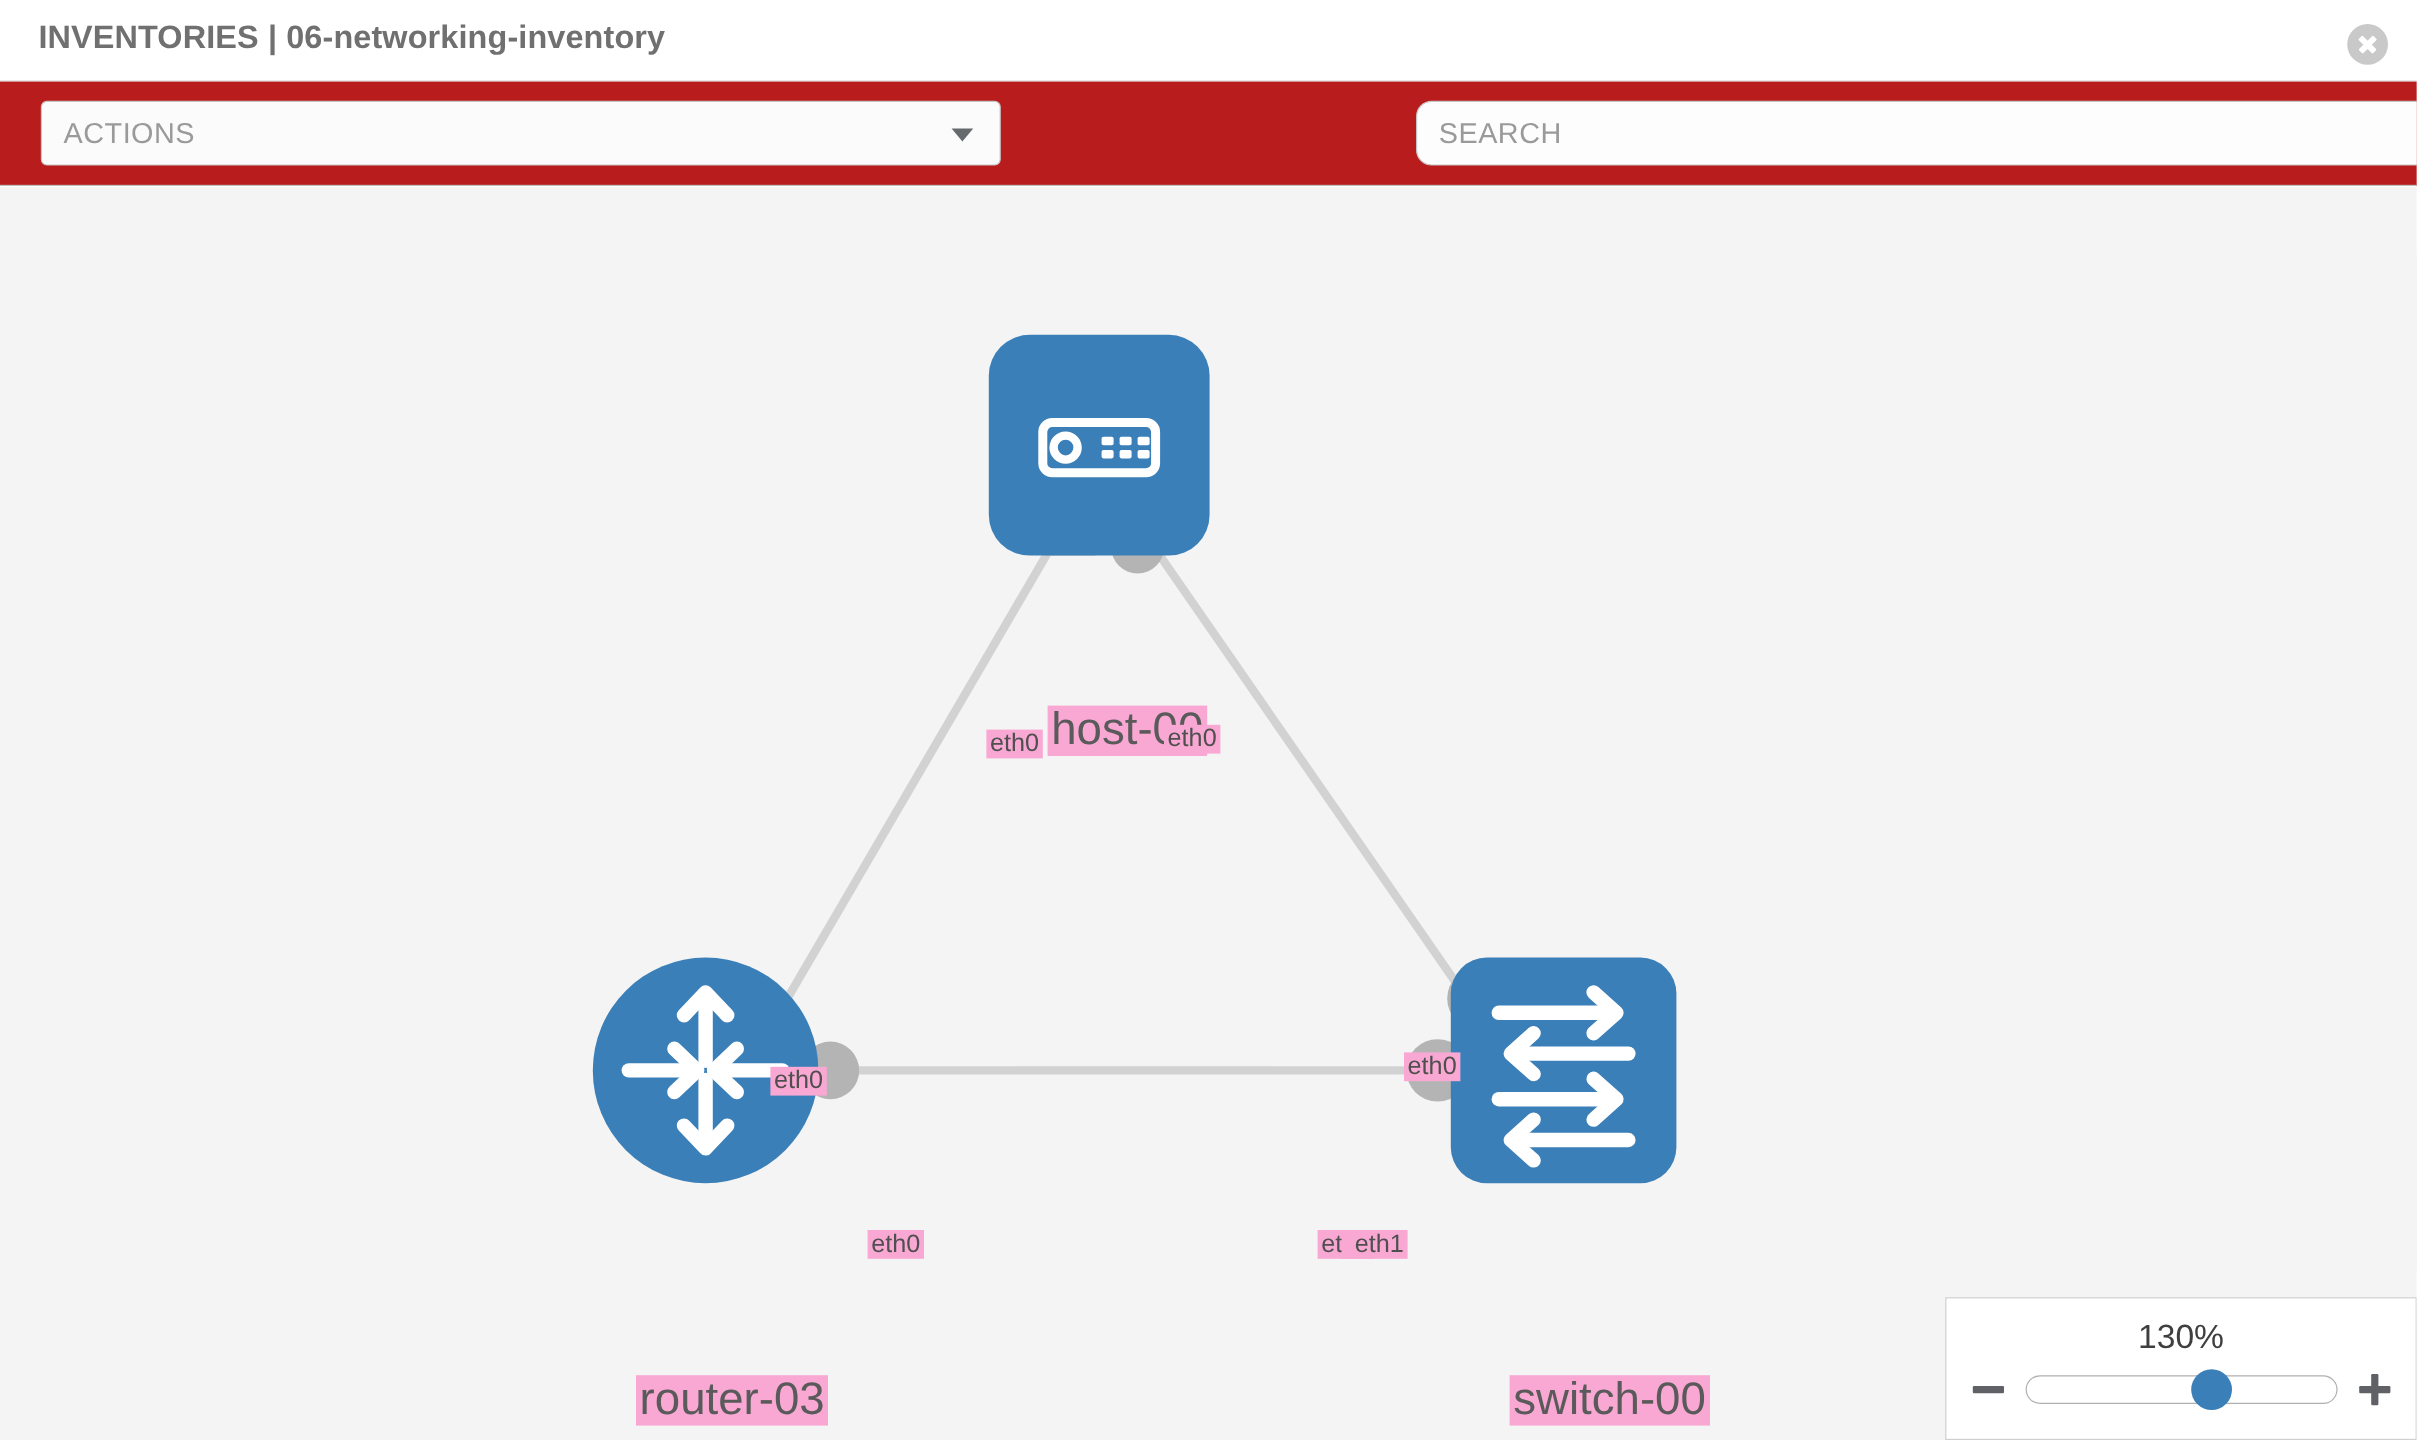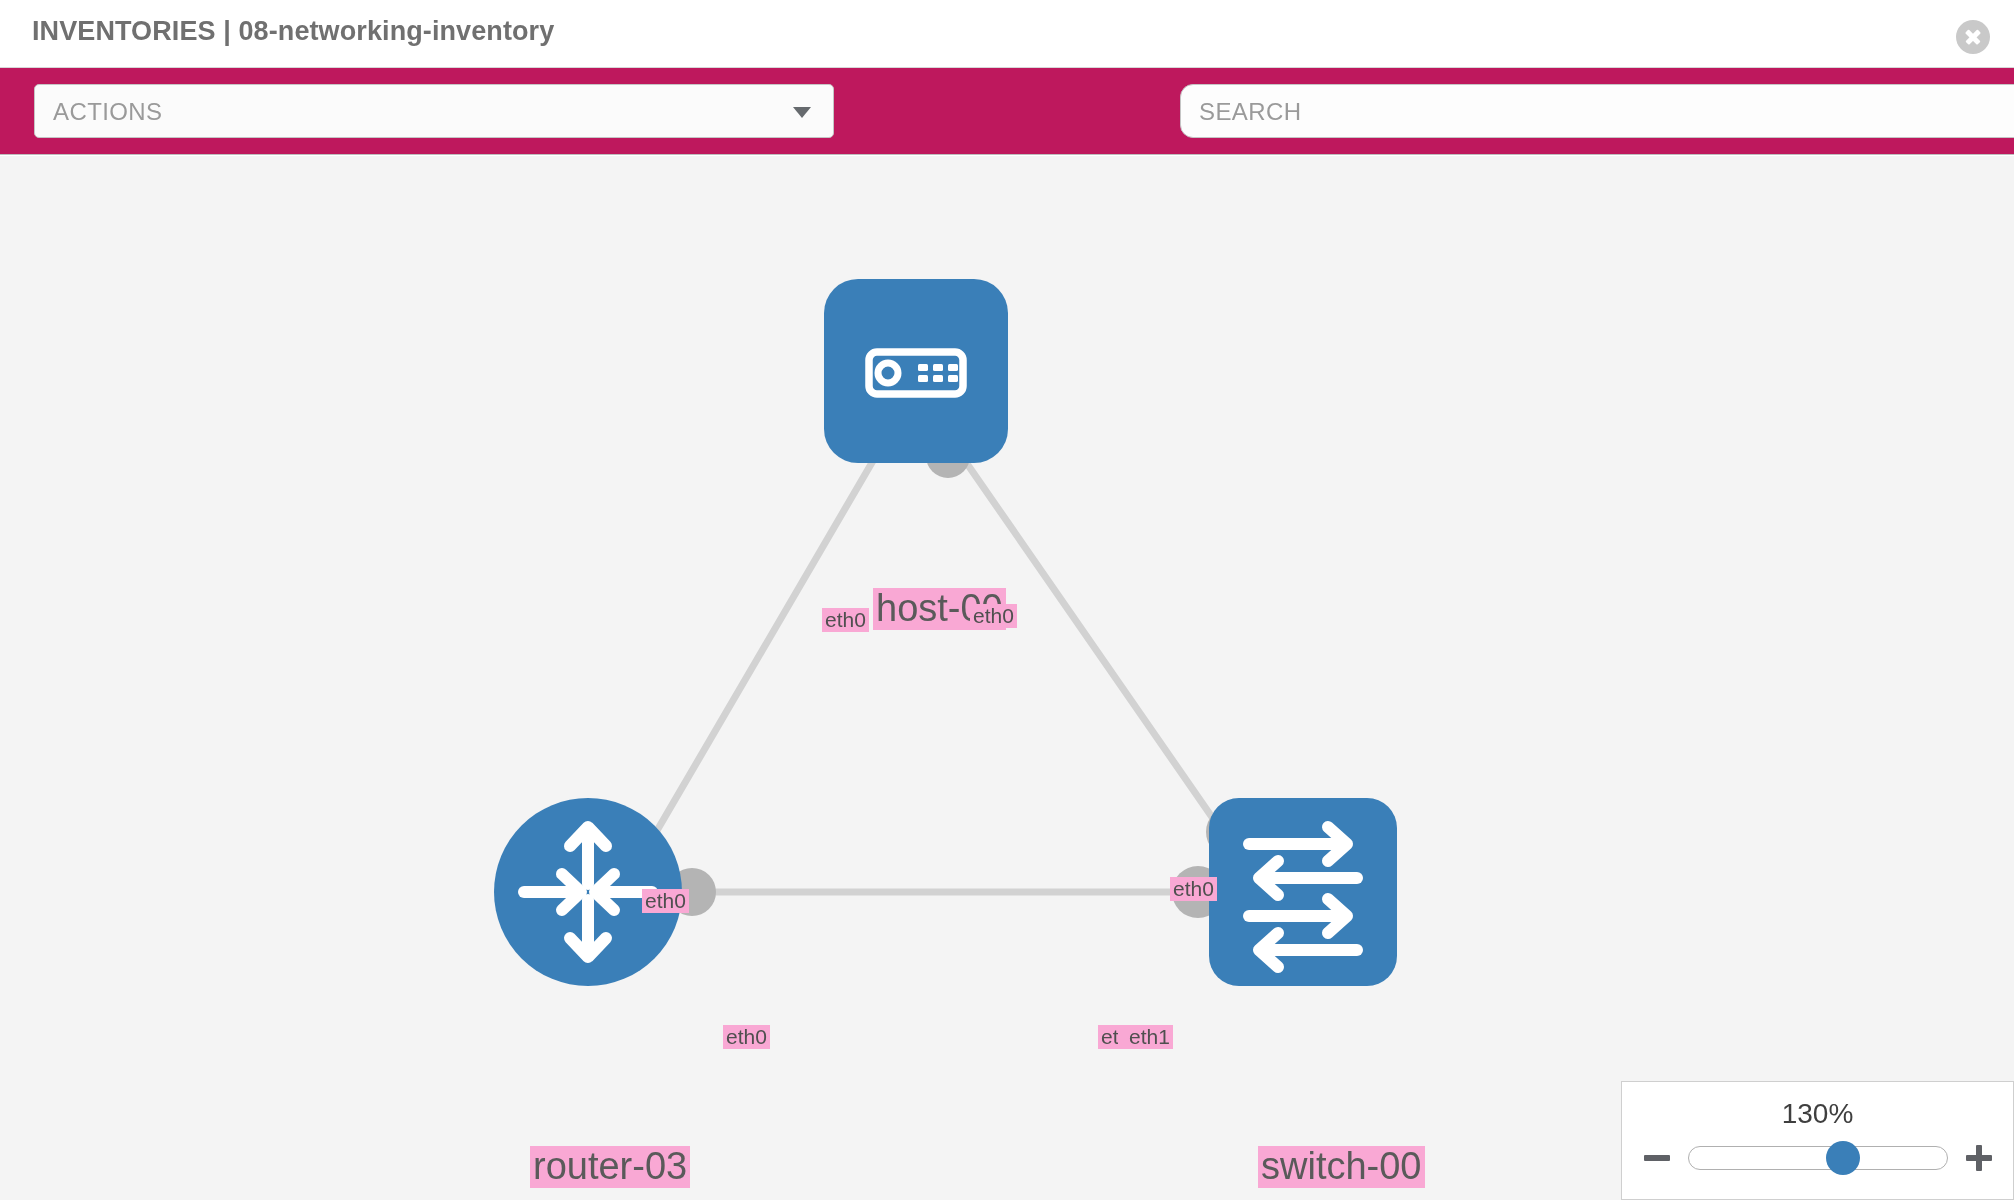--- a/index.html
+++ b/index.html
@@ -52,21 +52,21 @@
     border-radius: 1px;
   }
   .close-btn::before { transform: translate(-50%,-50%) rotate(45deg); }
   .close-btn::after  { transform: translate(-50%,-50%) rotate(-45deg); }
 
   
   .toolbar {
     position: absolute;
     left: 0; top: 68px;
     width: 2014px; height: 87px;
-    background: #be185d;
+    background: #b91c1c;
     border-bottom: 1px solid #bdbdbd;
   }
   .actions-select {
     position: absolute;
     left: 34px; top: 16px;
     width: 800px; height: 54px;
     background: #fbfbfb;
     border: 1px solid #c5c5c5;
     border-radius: 5px;
     cursor: pointer;
@@ -208,21 +208,21 @@
     background: #3a7fb8;
     cursor: grab;
   }
 </style>
 </head>
 <body>
 
 <div id="app">
 
   <div class="titlebar">
-    <div class="page-title">INVENTORIES | 08-networking-inventory</div>
+    <div class="page-title">INVENTORIES | 06-networking-inventory</div>
     <div class="close-btn"></div>
   </div>
 
   <div class="toolbar">
 
     <div class="actions-select">
       <span class="actions-label">ACTIONS</span>
       <span class="caret"></span>
     </div>
 

